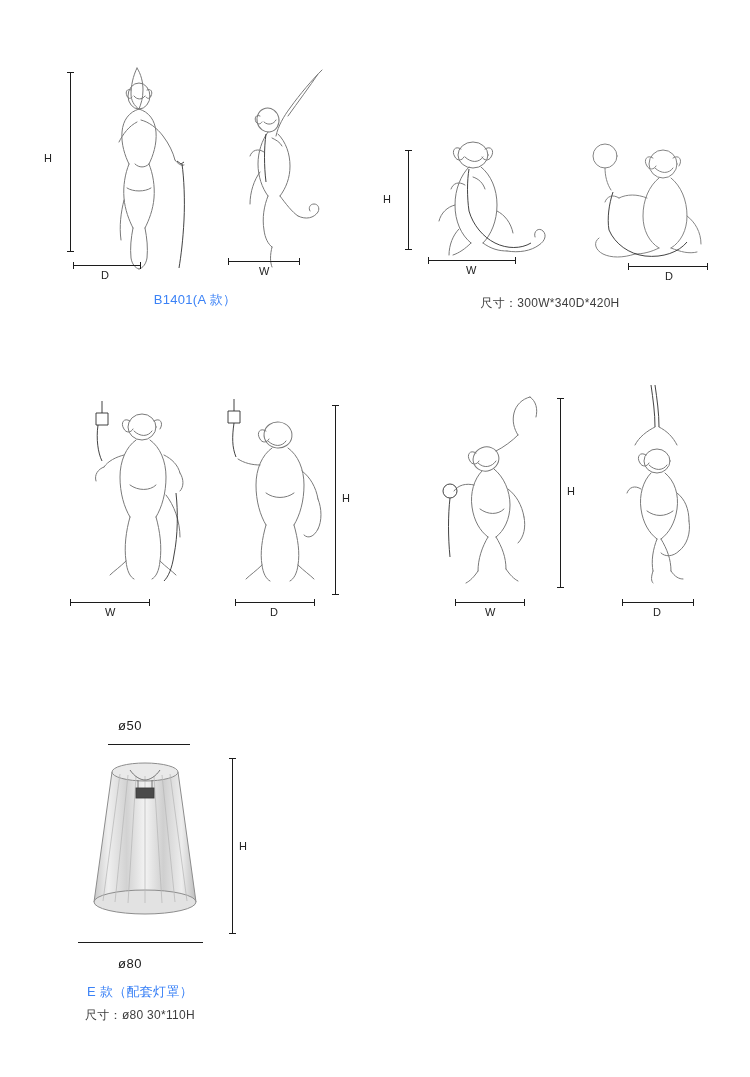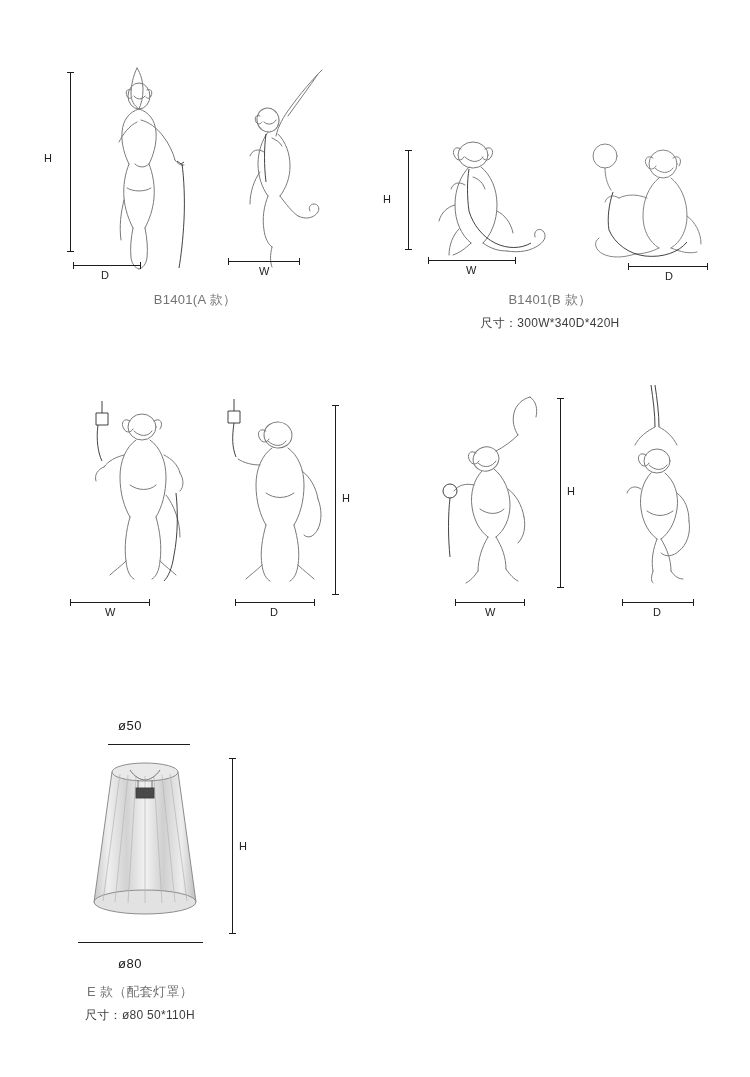--- a/index.html
+++ b/index.html
@@ -28,21 +28,21 @@
   .product-block {
     position: absolute;
   }
 
   .caption {
     text-align: center;
     width: 100%;
   }
   .caption .model {
     font-size: 13px;
-    color: #737373;
+    color: #3b82f6;
     letter-spacing: 0.3px;
     line-height: 20px;
   }
   .caption .dims {
     font-size: 12px;
     color: #3d3d3d;
     letter-spacing: 0.3px;
     line-height: 20px;
     margin-top: 3px;
   }
@@ -237,21 +237,20 @@
           <path d="M38 72 C34 84 32 98 34 110"></path>
           <path d="M34 110 C40 124 54 134 70 136 C88 138 104 132 112 122"></path>
         </g>
       </svg>
     </div>
 
     <div class="h-line" style="left:248px; top:216px; width:80px;"></div>
     <div class="mark-label" style="left:285px; top:220px;">D</div>
 
     <div class="caption" style="top:240px; position:absolute; left:0;">
-      <div class="model">B1401(B 款）</div>
       <div class="dims">尺寸：300W*340D*420H</div>
     </div>
   </div>
 
   <div class="product-block" style="left:30px; top:380px; width:330px; height:300px;">
 
     <div class="illus" style="left:50px; top:5px;">
       <svg width="120" height="200" viewBox="0 0 120 200">
         <g fill="none" stroke="#6e6e6e" stroke-width="1" stroke-linecap="round" stroke-linejoin="round">
           <ellipse cx="62" cy="42" rx="14" ry="13"></ellipse>
@@ -423,17 +422,17 @@
     </div>
 
     <div class="v-line" style="left:212px; top:48px; height:176px;"></div>
     <div class="mark-label" style="left:219px; top:130px;">H</div>
 
     <div class="plain-line" style="left:58px; top:232px; width:125px; height:1px;"></div>
     <div class="dim-text" style="left:98px; top:246px;">ø80</div>
 
     <div class="caption" style="top:272px; position:absolute; left:0; width:240px;">
       <div class="model">E 款（配套灯罩）</div>
-      <div class="dims">尺寸：ø80 50*110H</div>
+      <div class="dims">尺寸：ø80 30*110H</div>
     </div>
   </div>
 
 </div>
 
 </body></html>

